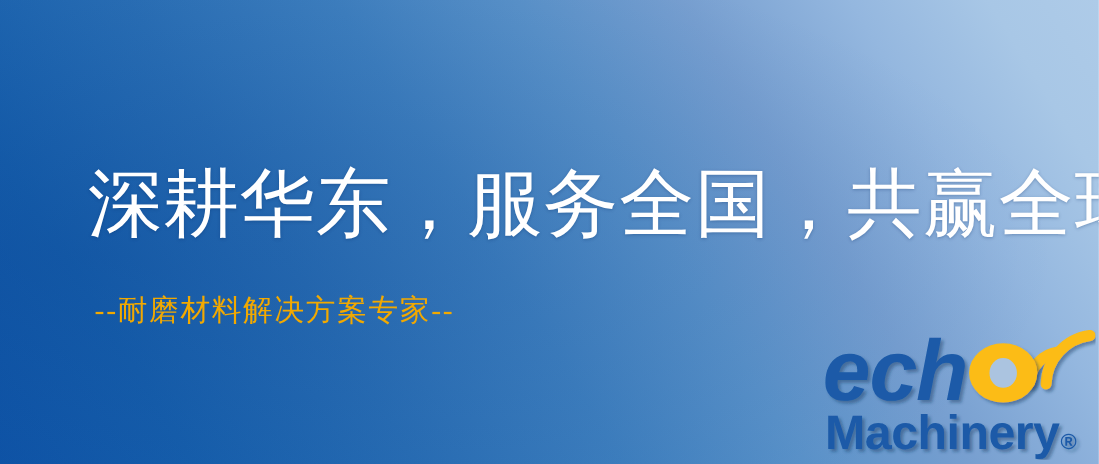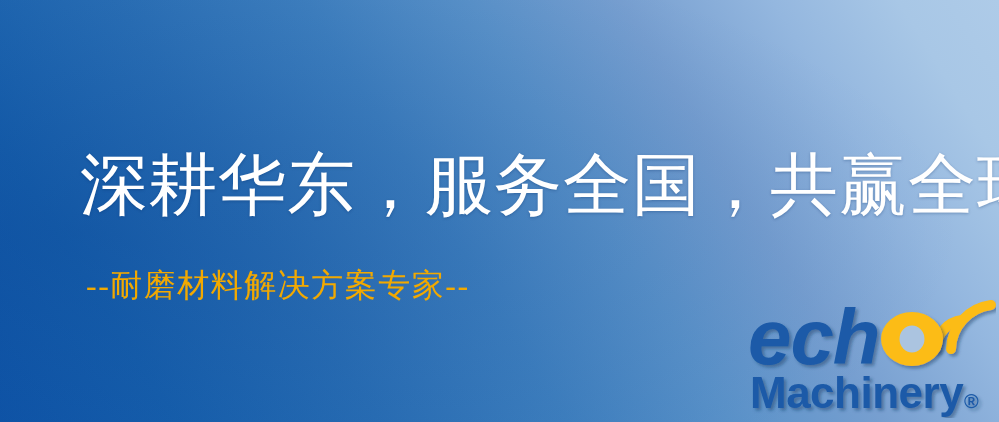--- a/index.html
+++ b/index.html
@@ -48,21 +48,21 @@
     white-space: nowrap;
     text-shadow: 0 1px 3px rgba(0, 40, 95, 0.30);
     z-index: 3;
   }
 
   .subtitle {
     position: absolute;
     left: 86px;
     top: 266px;
     font-family: "Liberation Serif", "DejaVu Serif", serif;
-    font-size: 32px;
+    font-size: 27px;
     line-height: 1.2;
     color: #f2a900;
     letter-spacing: 1.5px;
     white-space: nowrap;
     z-index: 3;
   }
 
   
   .logo {
     position: absolute;

